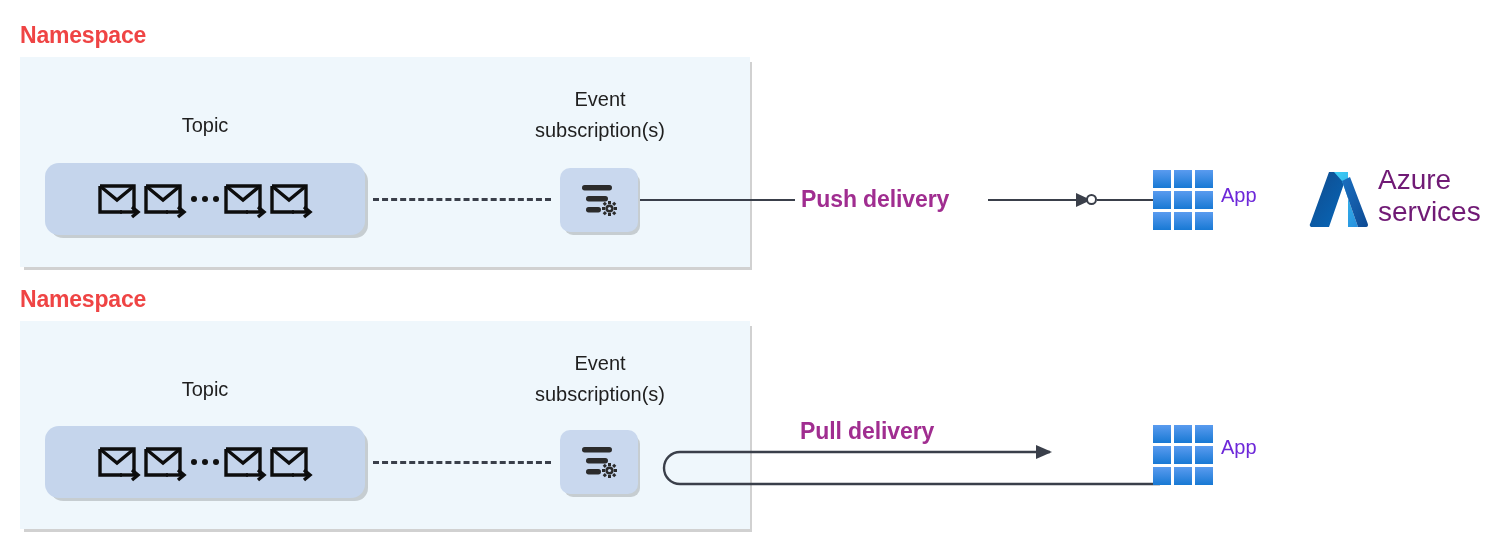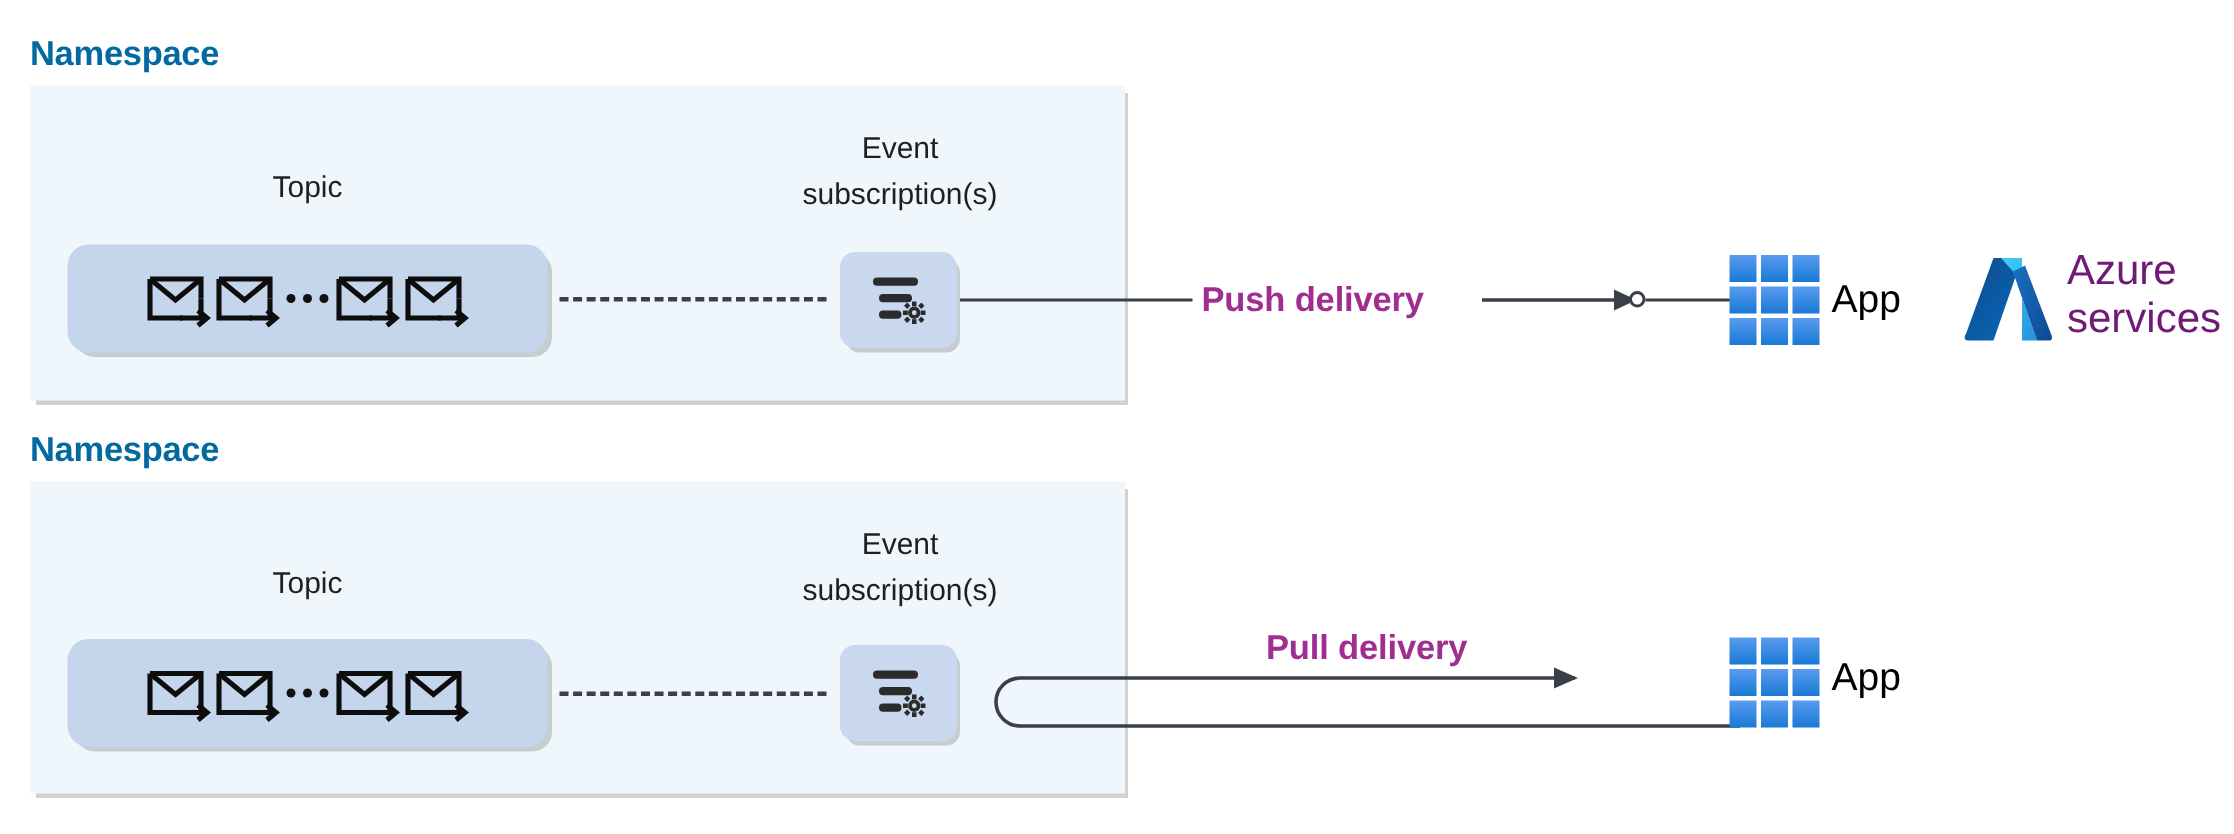--- a/index.html
+++ b/index.html
@@ -15,21 +15,21 @@
     color: #242424;
     overflow: hidden;
   }
 
   .abs { position: absolute; }
 
   
   .ns-title {
     font-size: 23px;
     font-weight: bold;
-    color: #0369a1;
+    color: #ef4444;
     letter-spacing: -0.2px;
     white-space: nowrap;
   }
 
   
   .ns-box {
     background: #eff7fc;
     box-shadow: 3px 4px 0 -1px rgba(0,0,0,0.18);
     box-sizing: border-box;
   }
@@ -110,22 +110,22 @@
   
   .app-grid {
     display: grid;
     grid-template-columns: repeat(3, 1fr);
     grid-template-rows: repeat(3, 1fr);
     gap: 3px;
   }
   .app-cell { background: linear-gradient(180deg, #5a9bef 0%, #1879d4 100%); }
 
   .app-text {
-    font-size: 26px;
-    color: #000000;
+    font-size: 20px;
+    color: #6d28d9;
     white-space: nowrap;
   }
 
   
   .azure-text {
     font-size: 28px;
     color: #701a75;
     line-height: 32px;
     white-space: pre-line;
   }
@@ -339,21 +339,21 @@
           <rect x="3.2" y="3.2" width="3" height="3" transform="rotate(45 4.7 4.7)"></rect>
           <rect x="3.2" y="-6.2" width="3" height="3" transform="rotate(-45 4.7 -4.7)"></rect>
           <rect x="-6.2" y="3.2" width="3" height="3" transform="rotate(-45 -4.7 4.7)"></rect>
         </g>
         <circle cx="0" cy="0" r="1.6" fill="#c9d8ee"></circle>
       </g>
     </svg>
   </span>
 </div>
 
-<div class="abs delivery-label" style="left:844px; top:418px;">Pull delivery</div>
+<div class="abs delivery-label" style="left:800px; top:418px;">Pull delivery</div>
 
 <div class="abs" style="left:650px; top:438px; width:510px; height:60px;">
   <svg viewBox="0 0 510 60" width="510" height="60" aria-hidden="true">
     <path d="M400 14 L30 14 A16 16 0 0 0 30 46 L510 46" fill="none" stroke="#3a3f4a" stroke-width="2.4" stroke-linecap="butt"></path>
     <path d="M386 7 L402 14 L386 21 Z" fill="#3a3f4a"></path>
   </svg>
 </div>
 
 <div class="abs app-grid" style="left:1153px; top:425px; width:60px; height:60px;">
   <span class="app-cell"></span>

